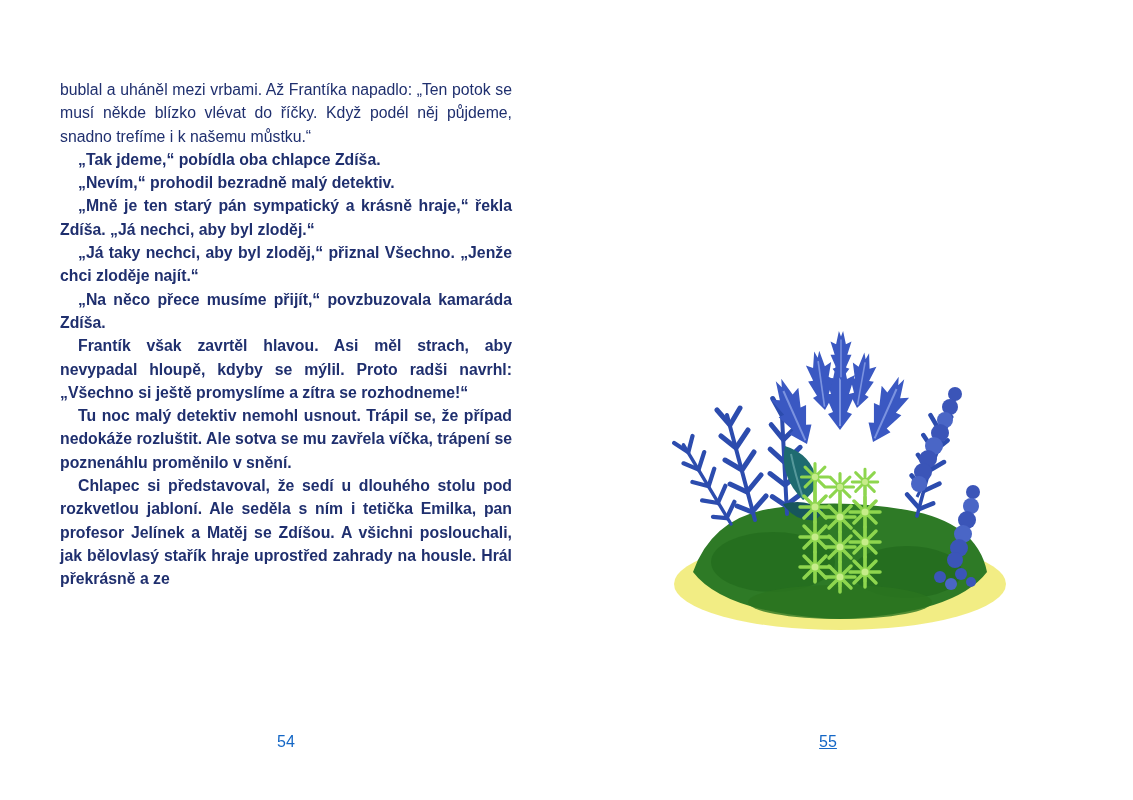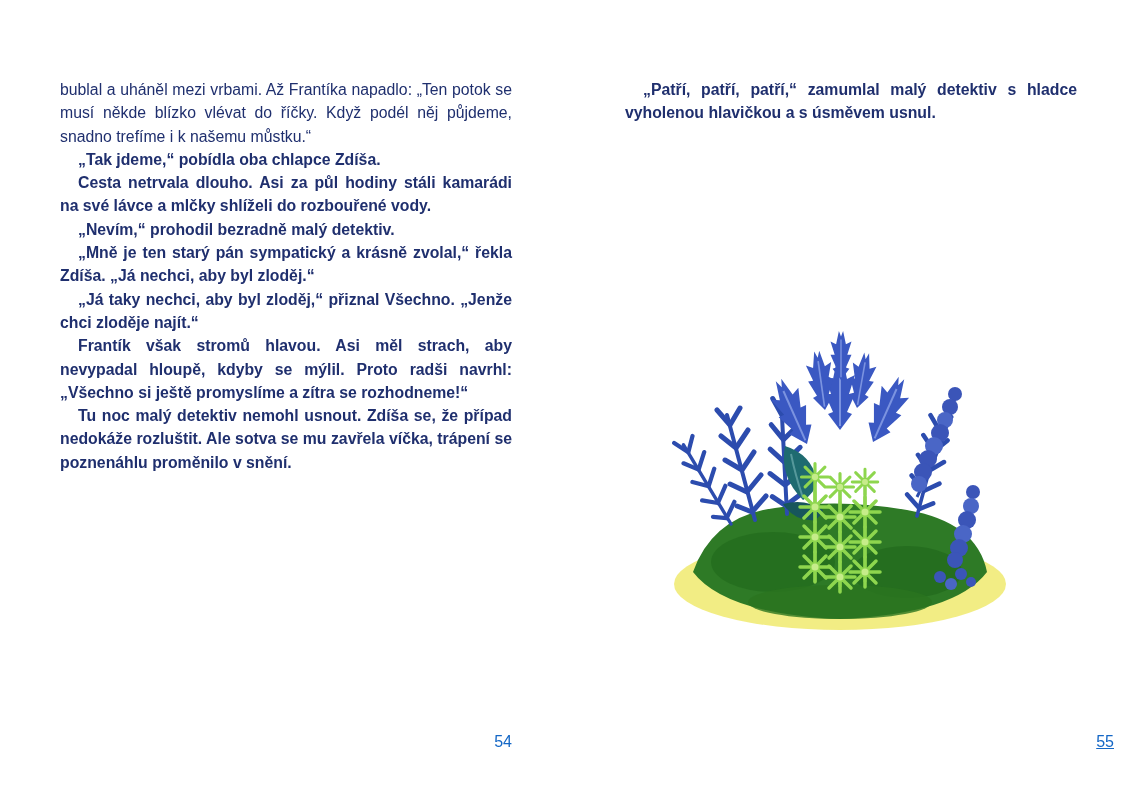--- a/index.html
+++ b/index.html
@@ -27,53 +27,53 @@
     text-align: justify;
   }
   .text-block.left  { left: 60px; }
   .text-block.right { left: 625px; }
   .text-block p { margin: 0; }
   .text-block p.indent { text-indent: 18px; font-weight: bold; }
   .page-number {
     position: absolute;
     top: 733px;
     width: 452px;
-    text-align: right;
+    text-align: center;
     color: #1467c6;
     font-size: 16px;
   }
   .page-number.left  { left: 60px; }
-  .page-number.right { left: 662px; text-decoration: underline; }
+  .page-number.right { left: 602px; text-decoration: underline; }
   .illustration {
     position: absolute;
     left: 655px;
     top: 262px;
     width: 372px;
     height: 376px;
   }
   .illustration svg { display: block; width: 100%; height: 100%; }
 </style>
 </head>
 <body>
 
 <div class="spread">
 
   <div class="text-block left">
       <p class="">bublal a uháněl mezi vrbami. Až Frantíka napadlo: „Ten potok se musí někde blízko vlévat do říčky. Když podél něj půjdeme, snadno trefíme i k našemu můstku.“</p>
       <p class="indent">„Tak jdeme,“ pobídla oba chlapce Zdíša.</p>
-      <p class="indent">Cesta netrvala dlouho. Asi za půl hodiny stáli kamarádi na své lávce a mlčky shlíželi do rozbouřené vody.</p>
       <p class="indent">„Nevím,“ prohodil bezradně malý detektiv.</p>
-      <p class="indent">„Mně je ten starý pán sympatický a krásně zvolal,“ řekla Zdíša. „Já nechci, aby byl zloděj.“</p>
+      <p class="indent">„Mně je ten starý pán sympatický a krásně hraje,“ řekla Zdíša. „Já nechci, aby byl zloděj.“</p>
       <p class="indent">„Já taky nechci, aby byl zloděj,“ přiznal Všechno. „Jenže chci zloděje najít.“</p>
-      <p class="indent">Frantík však stromů hlavou. Asi měl strach, aby nevypadal hloupě, kdyby se mýlil. Proto radši navrhl: „Všechno si ještě promyslíme a zítra se rozhodneme!“</p>
-      <p class="indent">Tu noc malý detektiv nemohl usnout. Zdíša se, že případ nedokáže rozluštit. Ale sotva se mu zavřela víčka, trápení se poznenáhlu proměnilo v snění.</p>
+      <p class="indent">„Na něco přece musíme přijít,“ povzbuzovala kamaráda Zdíša.</p>
+      <p class="indent">Frantík však zavrtěl hlavou. Asi měl strach, aby nevypadal hloupě, kdyby se mýlil. Proto radši navrhl: „Všechno si ještě promyslíme a zítra se rozhodneme!“</p>
+      <p class="indent">Tu noc malý detektiv nemohl usnout. Trápil se, že případ nedokáže rozluštit. Ale sotva se mu zavřela víčka, trápení se poznenáhlu proměnilo v snění.</p>
+      <p class="indent">Chlapec si představoval, že sedí u dlouhého stolu pod rozkvetlou jabloní. Ale seděla s ním i tetička Emilka, pan profesor Jelínek a Matěj se Zdíšou. A všichni poslouchali, jak bělovlasý stařík hraje uprostřed zahrady na housle. Hrál překrásně a ze</p>
     </div>
 
   <div class="text-block right">
-      <p class="indent">„Patří, patří, patří,“ zamumlal malý detektiv s hladce vyholenou hlavičkou a s úsměvem usnul.</p>
     </div>
 
   <div class="illustration">
     <svg viewBox="0 0 372 376" xmlns="http://www.w3.org/2000/svg">
       <defs>
         <g id="serleaf">
           <polygon points="0,0 -12,-16 -7,-18 -15,-36 -9,-36 -15,-55 -7,-51 -3,-70 0,-62 3,-70 7,-51 15,-55 9,-36 15,-36 7,-18 12,-16" fill="#3a58c2"></polygon>
           <path d="M0 -4 L0 -58" stroke="#7b93e0" stroke-width="2" fill="none"></path>
         </g>
         <g id="whorl">

